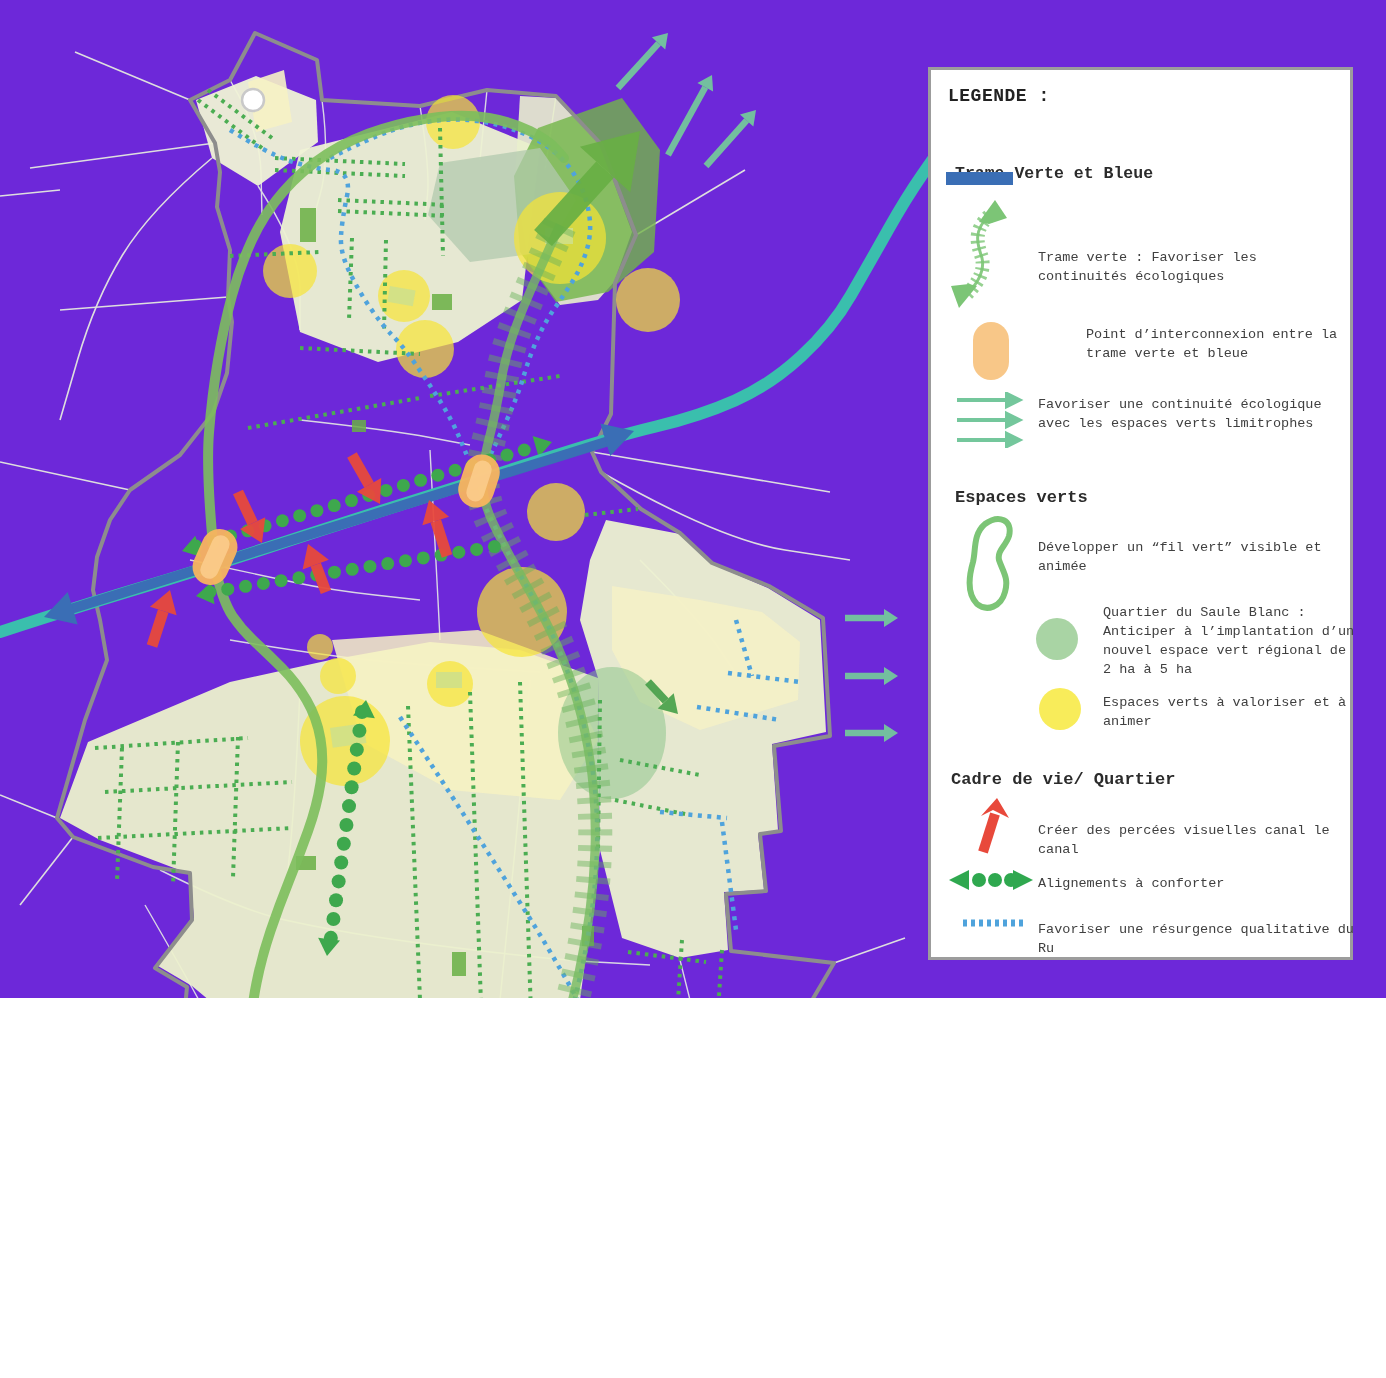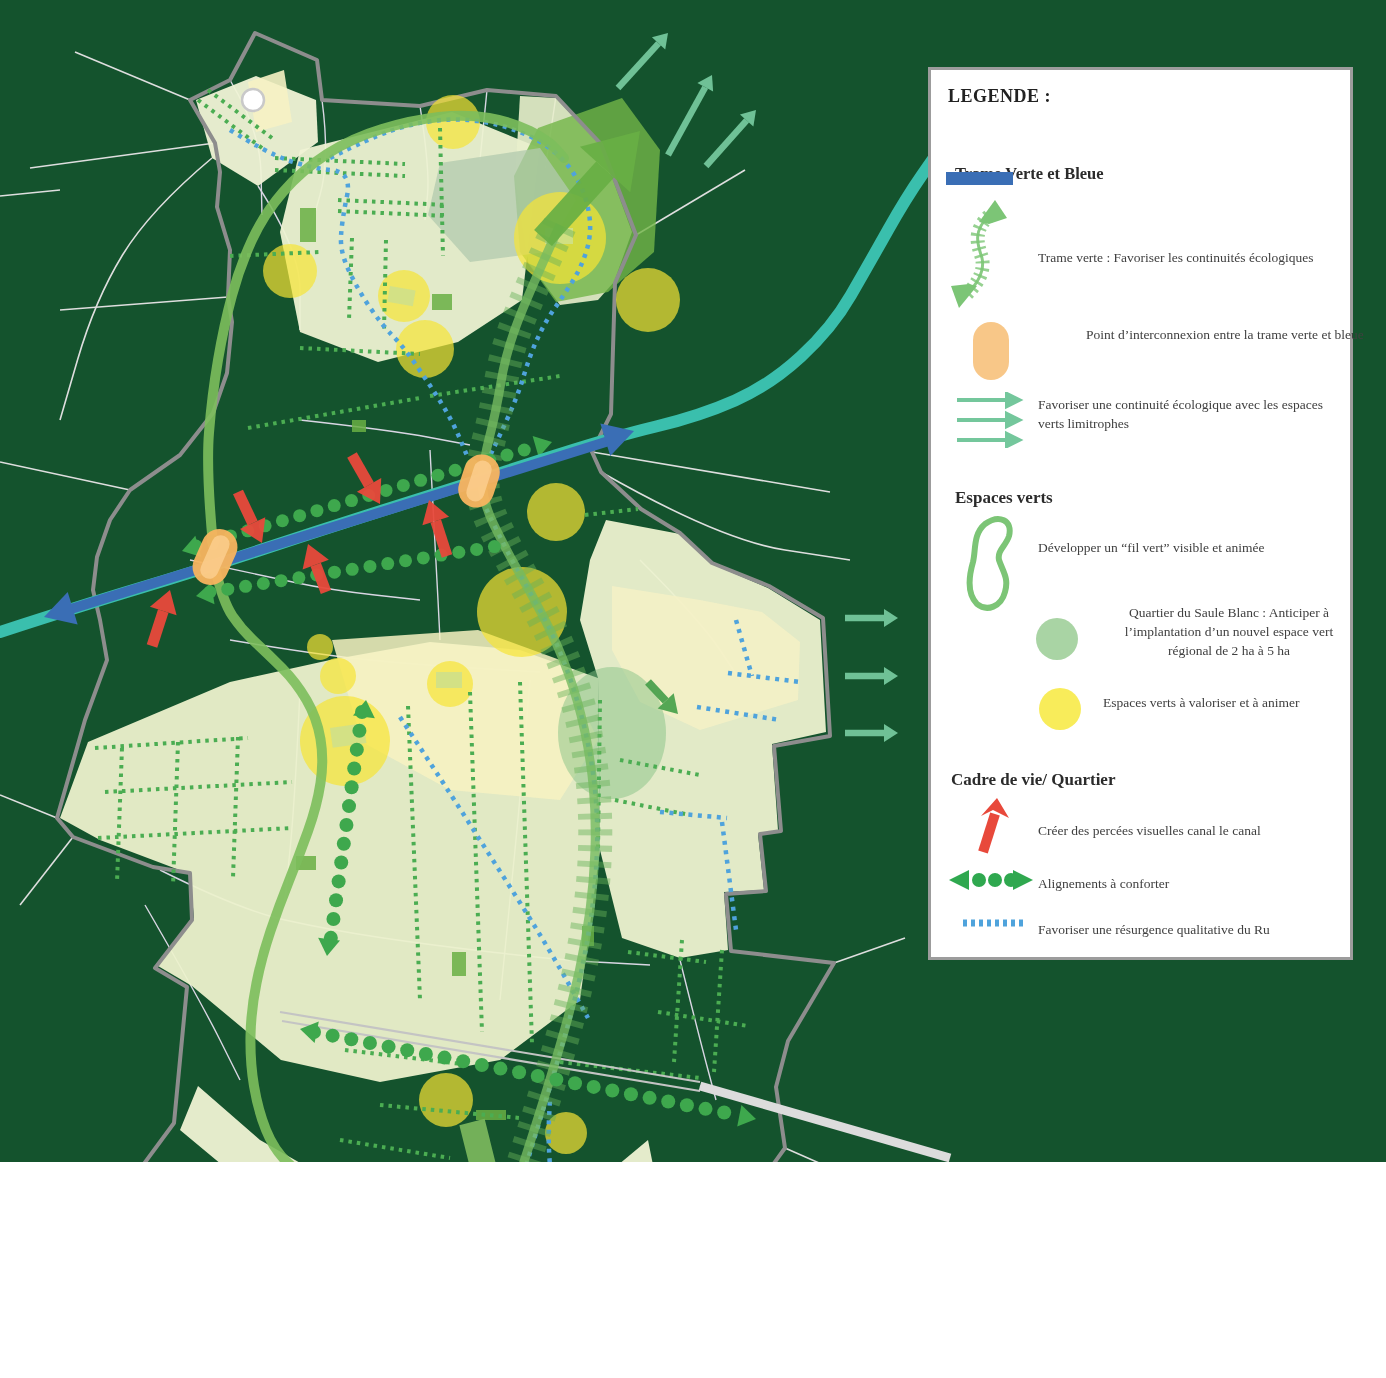--- a/index.html
+++ b/index.html
@@ -1,34 +1,34 @@
 <!DOCTYPE html>
 <html><head>
 <meta charset="utf-8">
 <style>
   html,body{margin:0;padding:0;background:#ffffff;}
-  #stage{position:relative;width:1386px;height:1162px;overflow:hidden;background:#14532d;
-         font-family:Liberation Serif, serif;}
+  #stage{position:relative;width:1386px;height:998px;overflow:hidden;background:#6d28d9;
+         font-family:Liberation Mono, monospace;}
   #map-svg{position:absolute;left:0;top:0;}
   
   #legend{position:absolute;left:928px;top:67px;width:425px;height:893px;background:#ffffff;
           border:3px solid #9c9c9c;box-sizing:border-box;color:#3d3d3d;}
   .leg-title{position:absolute;left:17px;top:16px;font-size:18px;font-weight:bold;color:#222;letter-spacing:.5px;}
   .leg-head{position:absolute;font-size:16.5px;font-weight:bold;color:#2b2b2b;}
   #leg-head-1{left:24px;top:50px;margin-top:44px;}
   #leg-head-2{left:24px;top:418px;font-size:17px;}
   #leg-head-3{left:20px;top:700px;font-size:17px;}
   .leg-label{position:absolute;left:107px;width:295px;font-size:13.5px;line-height:1.42;color:#404040;}
   .leg-icon{position:absolute;}
   #lab-1{top:100px;} #icon-1{left:14px;top:100px;}
   #lab-2{top:178px;} #icon-2{left:18px;top:128px;}
   #lab-3{top:255px;margin-left:48px;} #icon-3{left:40px;top:250px;}
   #lab-4{top:325px;} #icon-4{left:24px;top:322px;}
   #lab-5{top:468px;} #icon-5{left:32px;top:442px;}
-  #lab-6{top:533px;left:172px;width:252px;text-align:center;} #icon-6{left:104px;top:547px;}
+  #lab-6{top:533px;left:172px;width:252px;} #icon-6{left:104px;top:547px;}
   #lab-7{top:623px;left:172px;width:252px;} #icon-7{left:107px;top:617px;}
   #lab-8{top:751px;width:320px;} #icon-8{left:36px;top:726px;}
   #lab-9{top:804px;width:320px;} #icon-9{left:16px;top:796px;}
   #lab-10{top:850px;width:330px;} #icon-10{left:30px;top:846px;}
 </style>
 </head>
 <body>
 
 <div id="stage">
 

